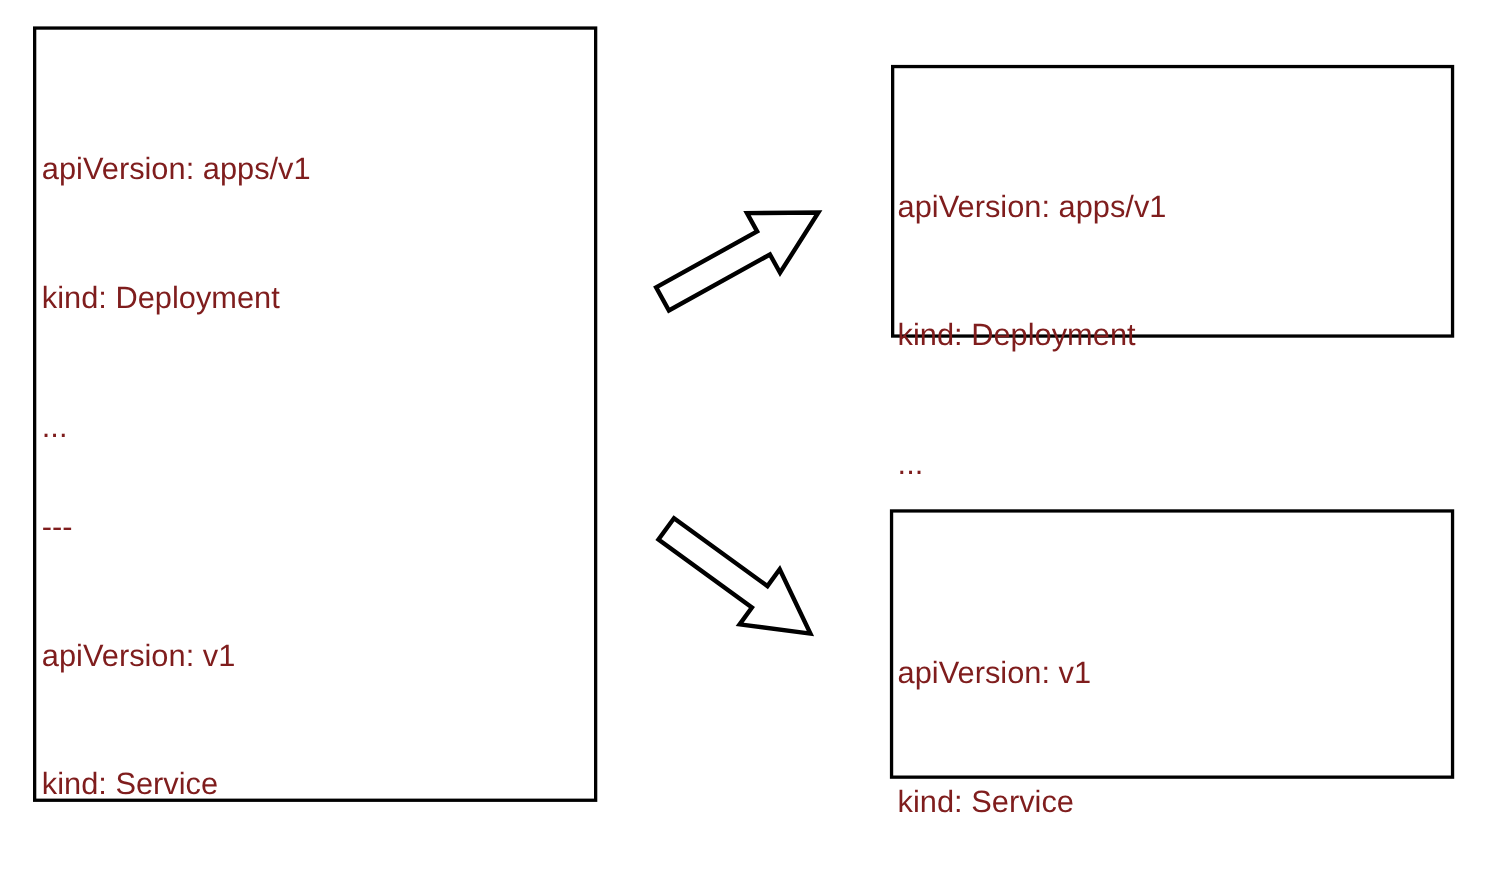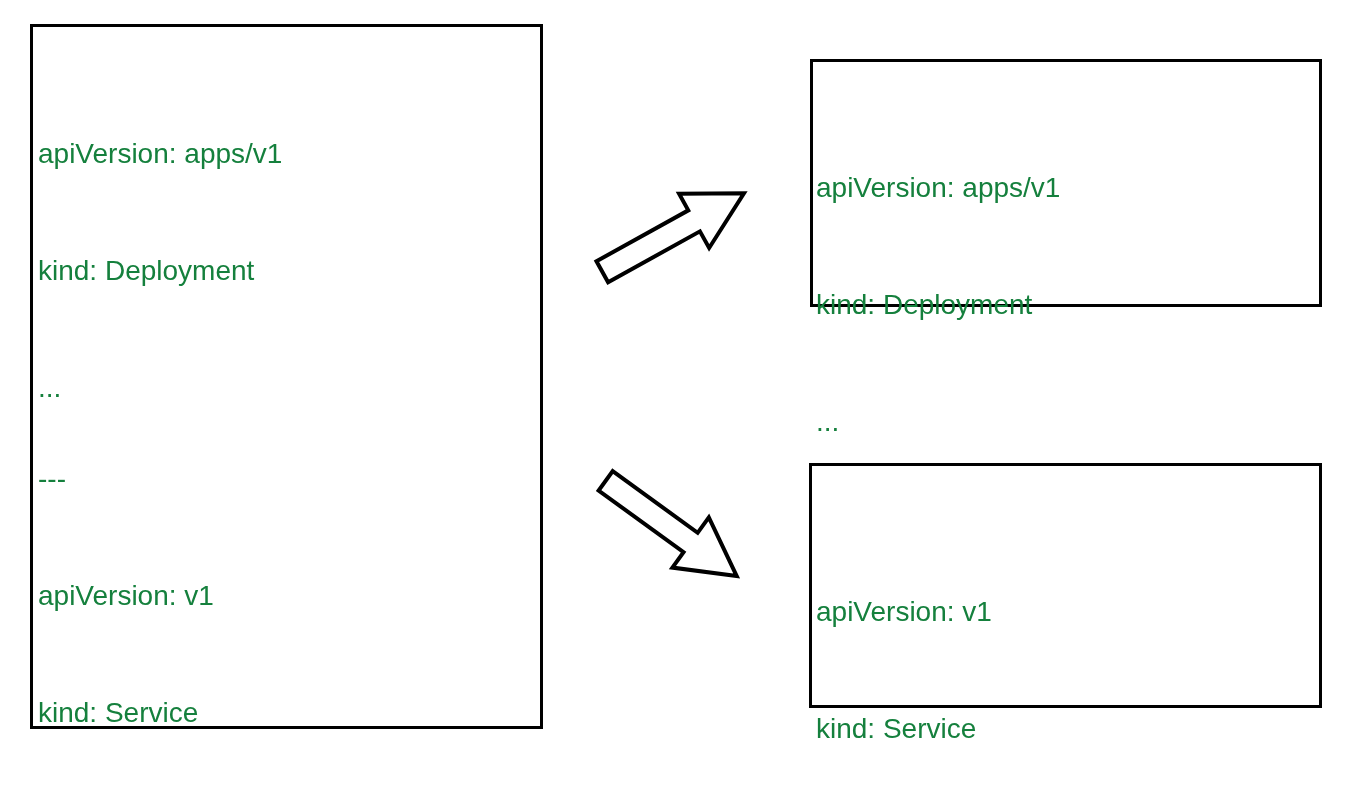--- a/index.html
+++ b/index.html
@@ -21,21 +21,21 @@
     border: 3px solid #000000;
     background: #ffffff;
   }
   .box-source    { left: 30px;  top: 24px;  width: 513px; height: 705px; }
   .box-deployment{ left: 810px; top: 59px;  width: 512px; height: 248px; }
   .box-service   { left: 809px; top: 463px; width: 513px; height: 245px; }
   .yaml {
     position: absolute;
     font-size: 28px;
     line-height: 39px;
-    color: #15803d;
+    color: #7f1d1d;
     white-space: pre;
   }
   .yaml-src-doc1 { left: 38px;  top: 56px;  }
   .yaml-src-doc2 { left: 38px;  top: 381px; }
   .yaml-dep      { left: 816px; top: 90px;  }
   .yaml-svc      { left: 816px; top: 514px; }
   .arrow {
     position: absolute;
     width: 170px;
     height: 70px;

